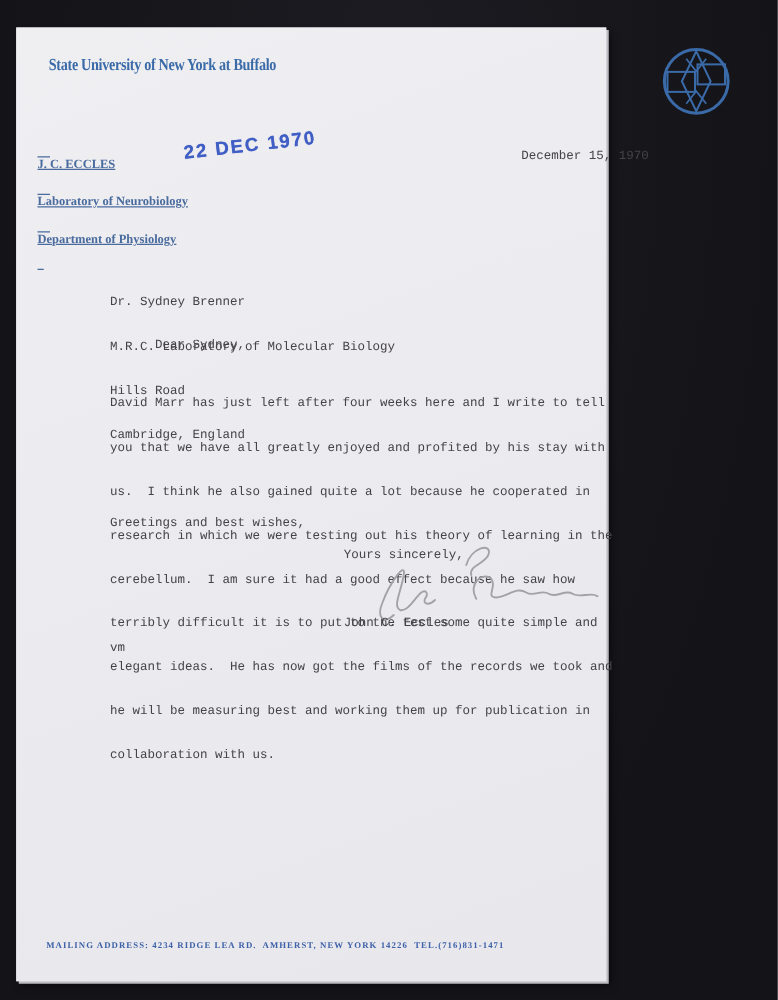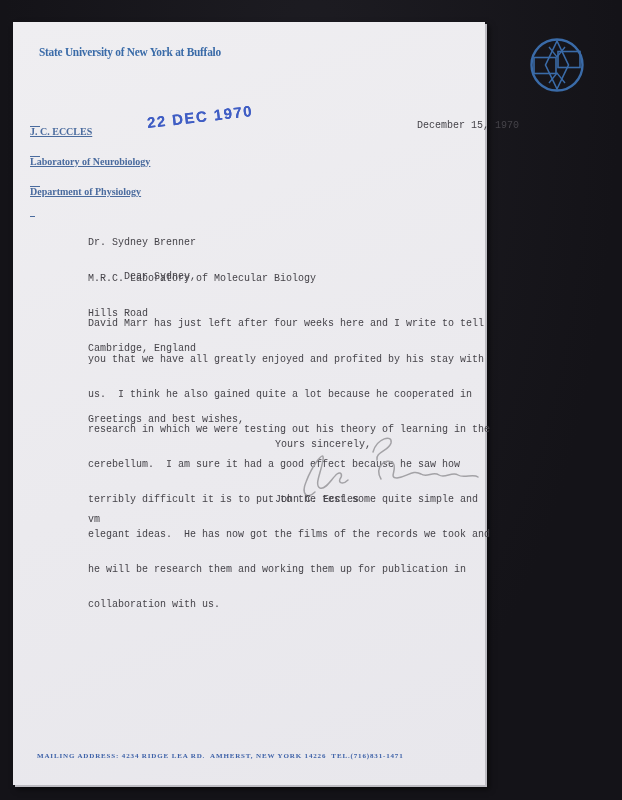--- a/index.html
+++ b/index.html
@@ -78,21 +78,21 @@
   <div class="abs mono" style="left:75px;top:249px;margin-left:36px;">Dear Sydney,</div>
 
   <div class="abs mono" style="left:75px;top:273px;">
     <div>David Marr has just left after four weeks here and I write to tell</div>
     <div>you that we have all greatly enjoyed and profited by his stay with</div>
     <div>us.  I think he also gained quite a lot because he cooperated in</div>
     <div>research in which we were testing out his theory of learning in the</div>
     <div>cerebellum.  I am sure it had a good effect because he saw how</div>
     <div>terribly difficult it is to put to the test some quite simple and</div>
     <div>elegant ideas.  He has now got the films of the records we took and</div>
-    <div>he will be research them and working them up for publication in</div>
+    <div>he will be measuring best and working them up for publication in</div>
     <div>collaboration with us.</div>
   </div>
 
   <div class="abs mono" style="left:75px;top:392px;">Greetings and best wishes,</div>
 
   <div class="abs mono" style="left:262px;top:417px;">Yours sincerely,</div>
 
   <span class="abs" style="left:272px;top:408px;width:200px;height:72px;">
     <svg width="200" height="72" viewBox="0 0 200 72" fill="none" stroke="#a3a2a6" stroke-width="1.5" stroke-linecap="round">
       <path d="M88,22 C92,8 108,4 106,13 C104,21 90,22 92,30"></path>

